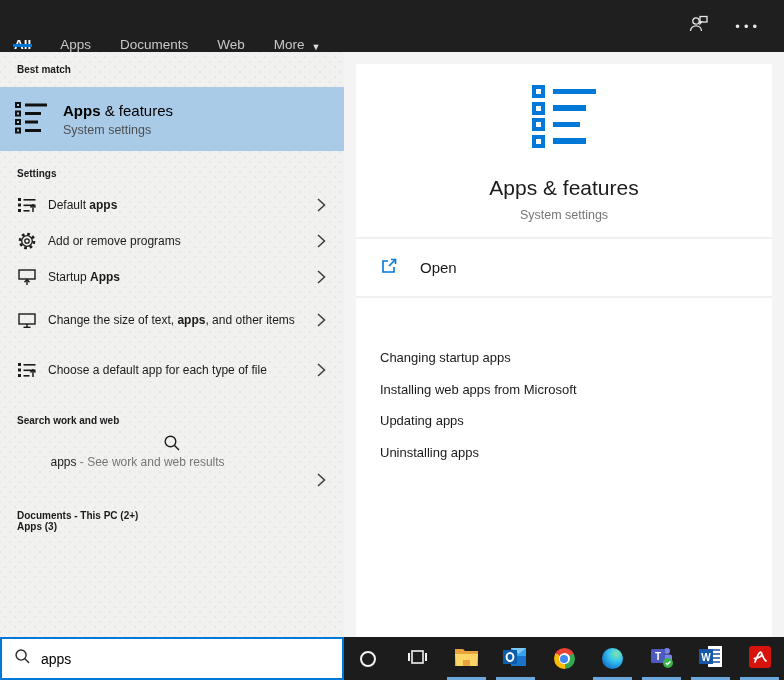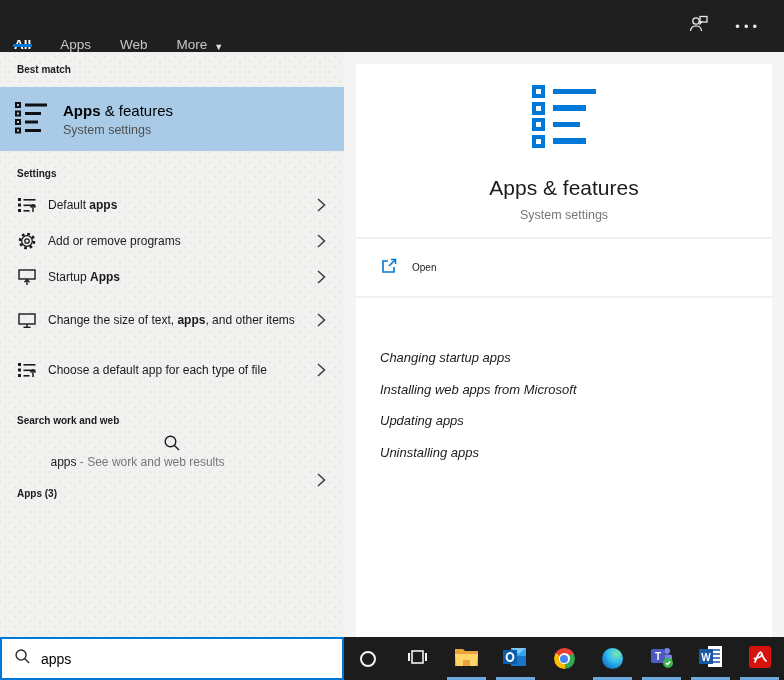--- a/index.html
+++ b/index.html
@@ -50,24 +50,24 @@
   .sugrow { margin-top:8px;flex-direction:column; }
 
   
   .right { flex:1; background:#f4f4f4; padding:12px 12px 0 12px; }
   .card { background:#ffffff; height:573px; display:flex; flex-direction:column; }
   .preview-top { height:173px; flex:none; display:flex; flex-direction:column; align-items:center; padding-top:21px; }
   .pv-title { font-size:21px; color:#1b1b1b; margin-top:25px; }
   .pv-sub { font-size:12.5px; color:#767676; margin-top:8px; }
   .divider { height:2px; background:#f0f0f0; flex:none; }
   .open-row { height:57px; flex:none; display:flex; align-items:center; padding-left:24px; cursor:default; }
-  .open-label { font-size:10px; color:#1b1b1b; margin-left:14px; }
+  .open-label { font-size:15px; color:#1b1b1b; margin-left:22px; }
   .help { padding:31px 24px 0 24px; }
   .help-header { font-size:13.5px; font-weight:bold; color:#1b1b1b; }
-  .help-links { margin-top:21px;font-style:italic; }
+  .help-links { margin-top:21px; }
   .help-link { font-size:13px; color:#1b1b1b; height:31.5px; cursor:default; }
 
   
   .bigicon-row { display:flex; align-items:center; height:13px; margin-bottom:3.5px; }
   .bigicon-sq { width:13px; height:13px; background:#0078d7; position:relative; flex:none; }
   .bigicon-sq::after { content:""; position:absolute; left:4px; top:4px; width:5px; height:5px; background:#fff; }
   .bigicon-line { height:5.5px; background:#0078d7; margin-left:8px; }
 
   
   .bottom { height:43px; flex:none; display:flex; }
@@ -96,20 +96,23 @@
 <div class="screen">
 
   <header class="topbar">
     <nav class="tabs">
       <div class="tab active">
         <span>All</span>
         <span class="underline"></span>
       </div>
       <div class="tab">
         <span>Apps</span>
+      </div>
+      <div class="tab">
+        <span>Documents</span>
       </div>
       <div class="tab">
         <span>Web</span>
       </div>
       <div class="tab">
         <span>More</span>
         <span class="caret">▼</span>
       </div>
     </nav>
     <div class="topbar-right">
@@ -271,20 +274,21 @@
           </svg>
         </span>
         <span class="stext"><span>apps</span><span class="gray"> - See work and web results</span></span>
         <span class="chev">
           <svg width="12" height="16" viewBox="0 0 12 16" fill="none" stroke="#3c3c3c" stroke-width="1.5">
               <path d="M3 2 L9.5 8 L3 14"></path>
             </svg>
         </span>
       </div>
 
+      <div class="sec-header h-docs">Documents - This PC (2+)</div>
 
       <div class="sec-header h-apps">Apps (3)</div>
 
     </aside>
 
     <main class="right">
       <div class="card">
 
         <div class="preview-top">
           <div>

